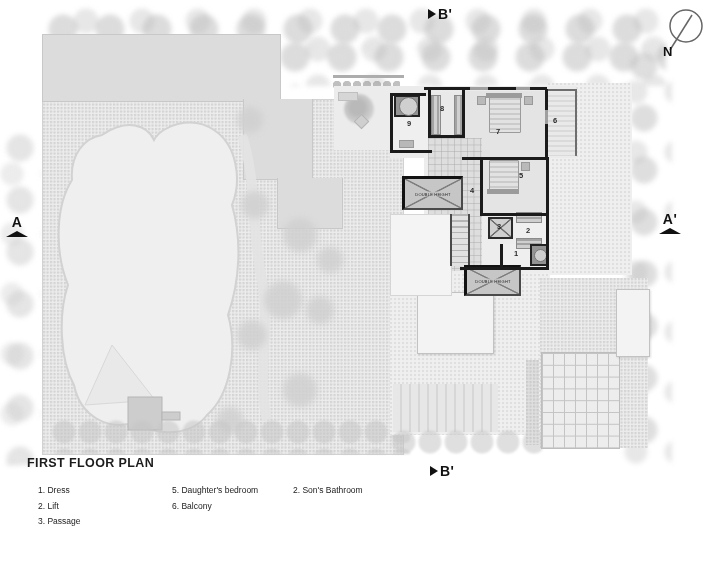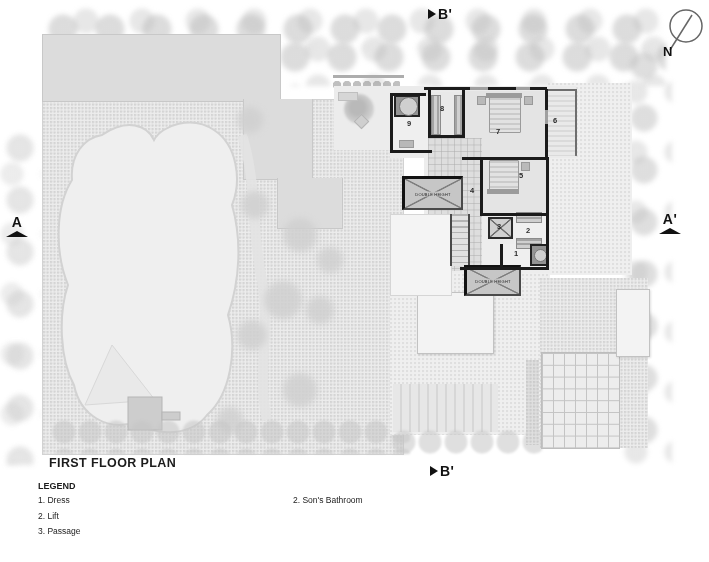--- a/index.html
+++ b/index.html
@@ -255,31 +255,32 @@
     <span class="marker">A'</span>
     <span class="tri-up"></span>
   </div>
 
   <svg class="abs" style="left:656px;top:2px;" width="52" height="58" viewBox="0 0 52 58">
     <circle cx="30" cy="24" r="16" fill="none" stroke="#666" stroke-width="1.5"></circle>
     <line x1="36" y1="13" x2="14" y2="48" stroke="#666" stroke-width="1.5"></line>
     <text x="7" y="54" font-family="Liberation Sans, sans-serif" font-size="13" font-weight="bold" fill="#111">N</text>
   </svg>
 
-  <div class="abs title" style="left:49px;top:456px;">FIRST FLOOR PLAN</div>
+  <div class="abs title" style="left:27px;top:456px;">FIRST FLOOR PLAN</div>
 
   <div class="abs" style="left:38px;top:481px;">
-    <div class="legend-head">LEGEND</div>
     <div class="legend-cols" style="margin-top:2px;">
       <div style="width:134px;">
         <div class="legend-item">1. Dress</div>
         <div class="legend-item">2. Lift</div>
         <div class="legend-item">3. Passage</div>
       </div>
       <div style="width:121px;">
+        <div class="legend-item">5. Daughter's bedroom</div>
+        <div class="legend-item">6. Balcony</div>
       </div>
       <div>
         <div class="legend-item">2. Son's Bathroom</div>
       </div>
     </div>
   </div>
 
 </div>
 
 </body></html>

